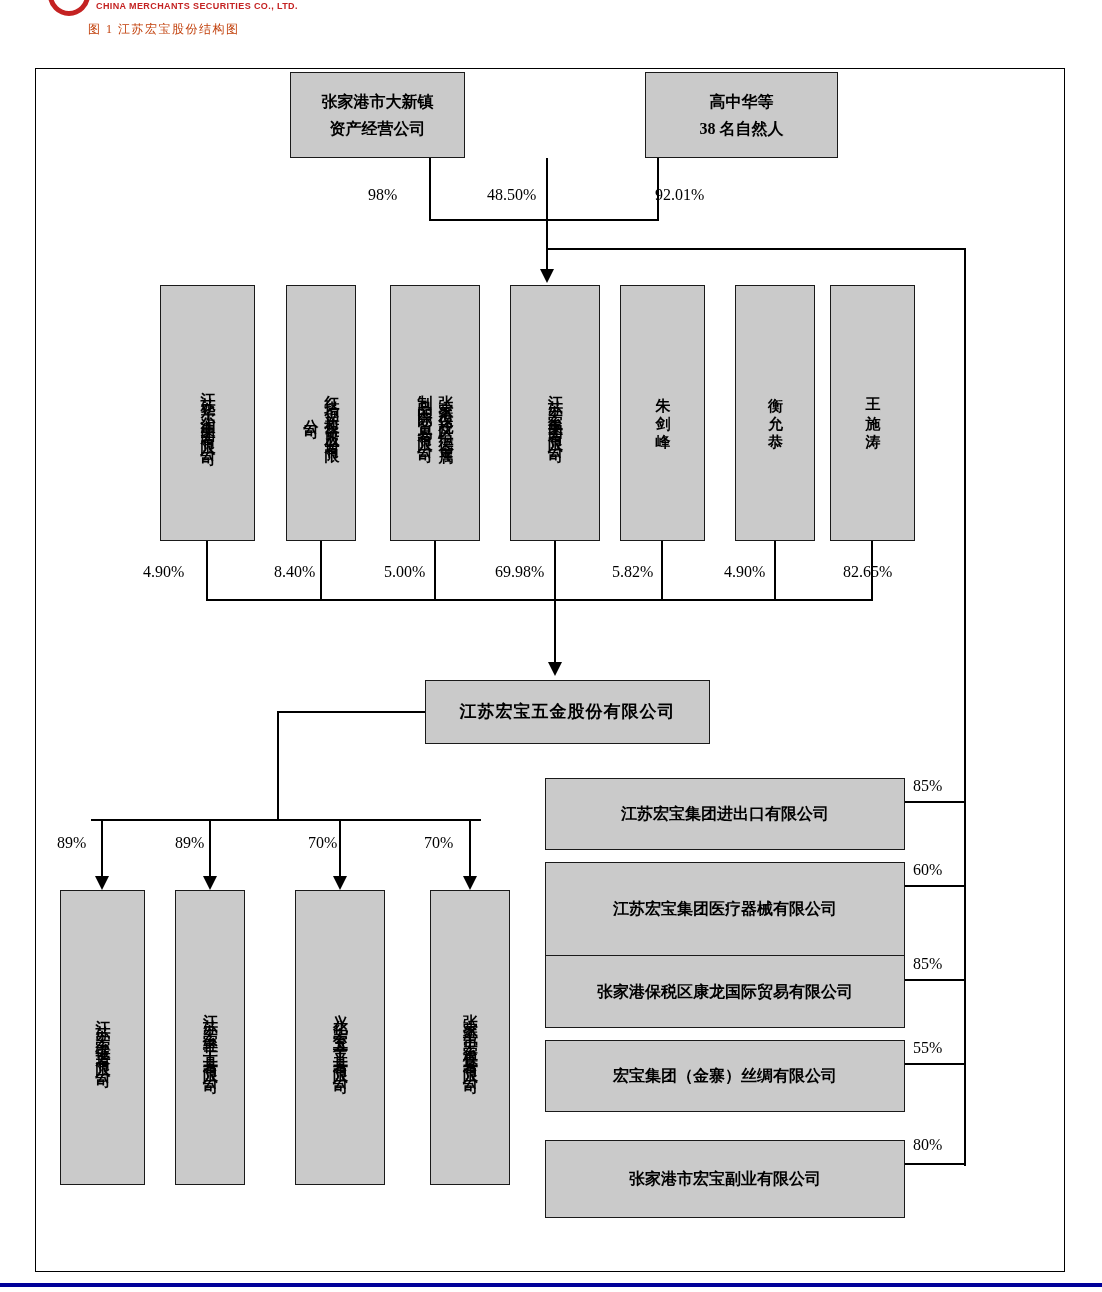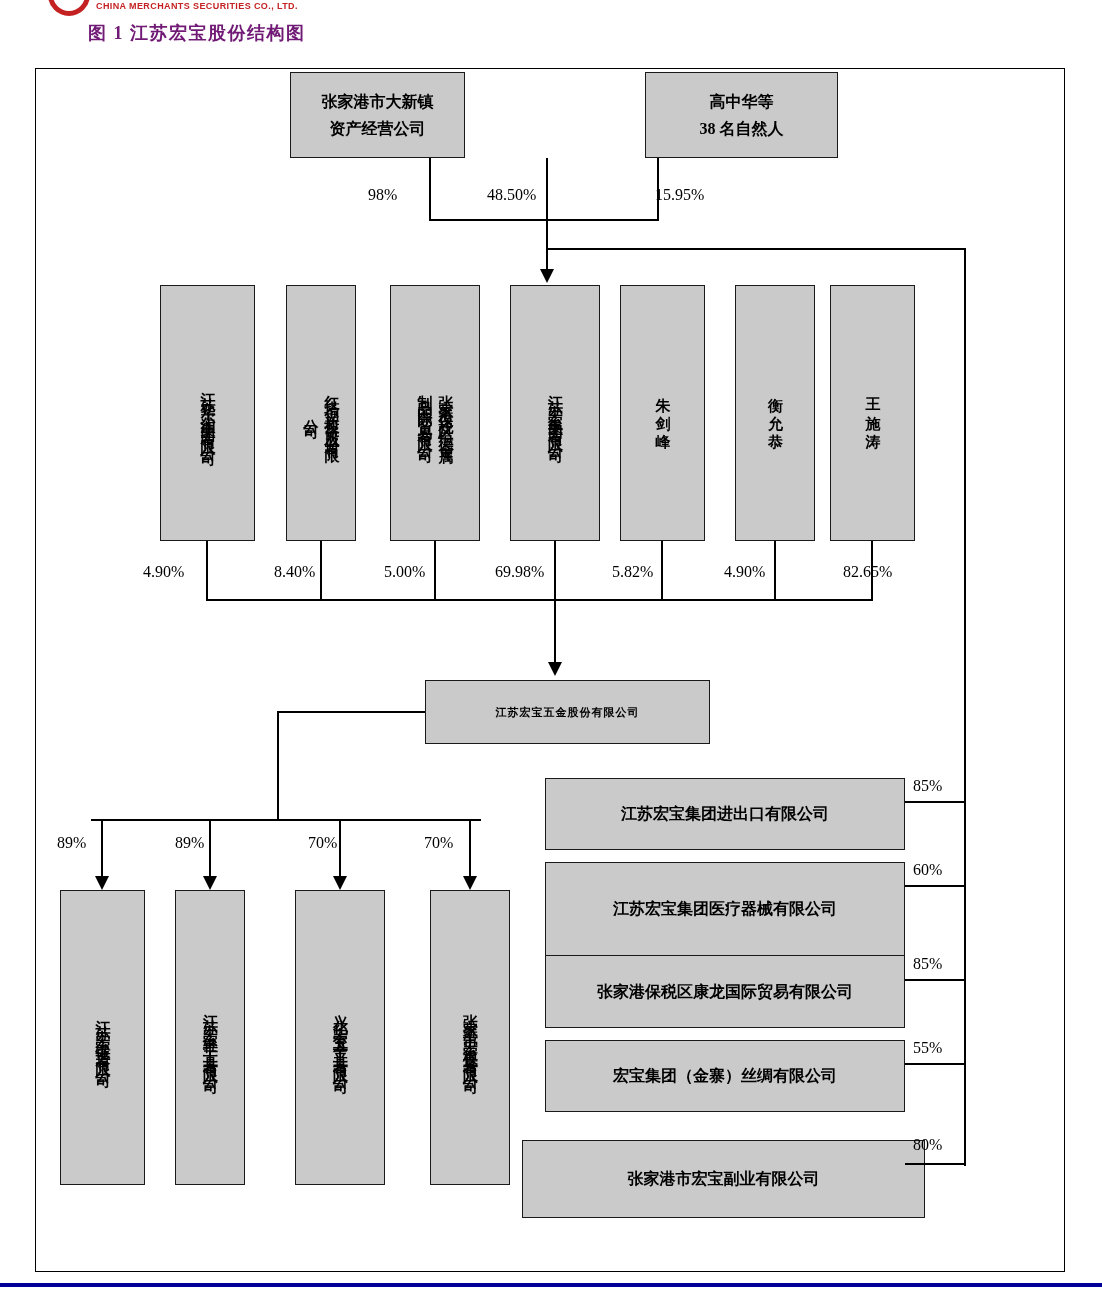--- a/index.html
+++ b/index.html
@@ -4,29 +4,29 @@
 <style>
   * { margin:0; padding:0; box-sizing:border-box; }
   html,body { background:#ffffff; }
   body { font-family:"Liberation Serif","DejaVu Serif",serif; color:#000; }
   .page { position:relative; width:1102px; height:1292px; background:#fff; overflow:hidden; }
 
   .logo-ring { position:absolute; left:48px; top:-26px; width:42px; height:42px;
                border:5px solid #c42222; border-radius:50%; background:#fff; }
   .logo-text { position:absolute; left:96px; top:1px; color:#c42222; font-size:9px;
                font-family:"Liberation Sans","DejaVu Sans",sans-serif; letter-spacing:.4px; font-weight:bold; }
-  .fig-title { position:absolute; left:88px; top:21px; font-size:18px; font-weight:bold;
-               color:#701a75; letter-spacing:1.5px; }
+  .fig-title { position:absolute; left:88px; top:21px; font-size:12px; font-weight:normal;
+               color:#c2410c; letter-spacing:1.5px; }
 
   .frame { position:absolute; left:35px; top:68px; width:1030px; height:1204px; border:1.5px solid #000; }
 
   .hbox, .vbox { position:absolute; background:#cacaca; border:1.5px solid #1a1a1a;
                  display:flex; align-items:center; justify-content:center; font-weight:bold; }
   .hbox span { white-space:pre-line; text-align:center; font-size:16px; line-height:1.7; }
-  .hbox.big span { font-size:11px; letter-spacing:1px; }
+  .hbox.big span { font-size:17px; letter-spacing:1px; }
   .vbox { writing-mode:vertical-rl; text-orientation:upright; }
   .vbox span { white-space:pre-line; text-align:center; font-size:15px; letter-spacing:6px; line-height:1.4; }
   .vbox.sparse span { letter-spacing:18px; }
 
   .pct { position:absolute; font-size:16px; }
   .hline, .vline { position:absolute; background:#000; }
   .hline { height:2px; }
   .vline { width:2px; }
   .arrow { position:absolute; width:0; height:0;
            border-left:7px solid transparent; border-right:7px solid transparent;
@@ -48,21 +48,21 @@
     <span>张家港市大新镇
 资产经营公司</span>
   </div>
   <div class="hbox" style="left:645px;top:72px;width:193px;height:86px">
     <span>高中华等
 38 名自然人</span>
   </div>
 
   <div class="pct" style="left:368px;top:186px">98%</div>
   <div class="pct" style="left:487px;top:186px">48.50%</div>
-  <div class="pct" style="left:655px;top:186px">15.95%</div>
+  <div class="pct" style="left:655px;top:186px">92.01%</div>
 
   <div class="vline" style="left:429px;top:158px;height:62px"></div>
   <div class="vline" style="left:657px;top:158px;height:62px"></div>
   <div class="hline" style="left:429px;top:219px;width:230px"></div>
   <div class="vline" style="left:546px;top:158px;height:112px"></div>
   <div class="arrow" style="left:540px;top:269px"></div>
   <div class="hline" style="left:546px;top:248px;width:420px"></div>
   <div class="vline" style="left:964px;top:248px;height:918px"></div>
 
   <div class="vbox" style="left:160px;top:285px;width:95px;height:256px">
@@ -148,21 +148,21 @@
   </div>
   <div class="hbox" style="left:545px;top:862px;width:360px;height:94px">
     <span>江苏宏宝集团医疗器械有限公司</span>
   </div>
   <div class="hbox" style="left:545px;top:955px;width:360px;height:73px">
     <span>张家港保税区康龙国际贸易有限公司</span>
   </div>
   <div class="hbox" style="left:545px;top:1040px;width:360px;height:72px">
     <span>宏宝集团（金寨）丝绸有限公司</span>
   </div>
-  <div class="hbox" style="left:522px;top:1140px;width:403px;height:78px">
+  <div class="hbox" style="left:545px;top:1140px;width:360px;height:78px">
     <span>张家港市宏宝副业有限公司</span>
   </div>
 
   <div class="hline" style="left:905px;top:801px;width:60px"></div>
   <div class="hline" style="left:905px;top:885px;width:60px"></div>
   <div class="hline" style="left:905px;top:979px;width:60px"></div>
   <div class="hline" style="left:905px;top:1063px;width:60px"></div>
   <div class="hline" style="left:905px;top:1163px;width:60px"></div>
 
   <div class="pct" style="left:913px;top:777px">85%</div>

